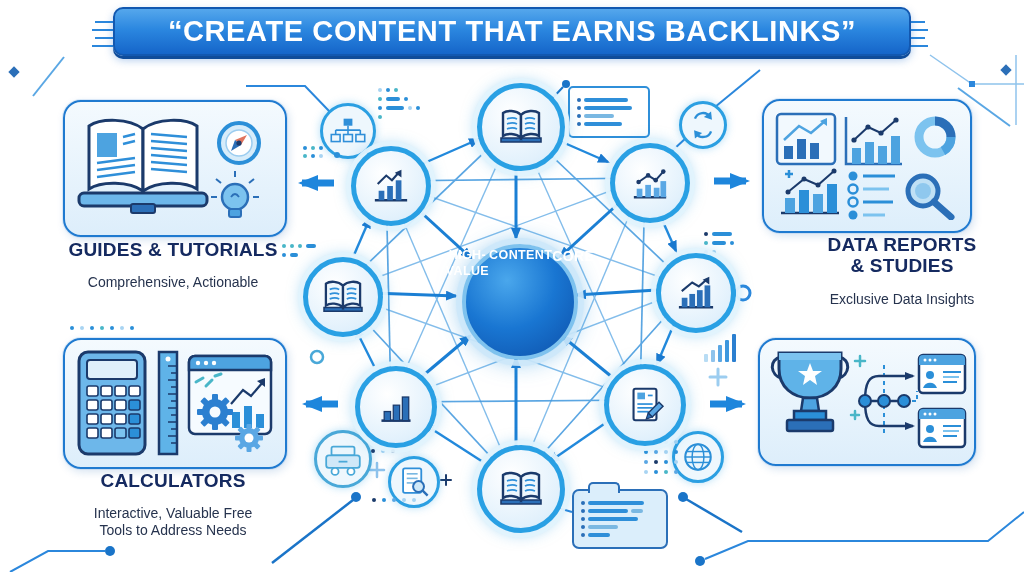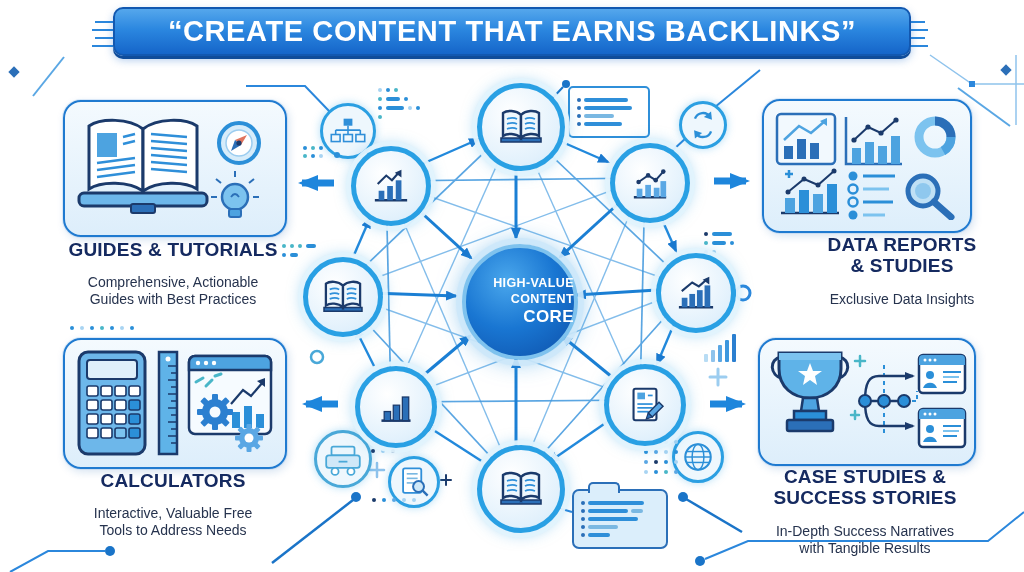--- a/index.html
+++ b/index.html
@@ -38,24 +38,24 @@
 
   
   .node{position:absolute;z-index:3;border:5px solid #29a0e4;border-radius:50%;
     background:radial-gradient(circle at 38% 32%,#ffffff 0%,#e2f1fc 70%,#cfe8fa 100%);
     box-shadow:0 0 0 5px rgba(226,243,253,.95),0 0 16px rgba(41,160,228,.55);
     display:flex;align-items:center;justify-content:center;}
   .core{position:absolute;left:462px;top:244px;width:108px;height:108px;z-index:4;border-radius:50%;
     background:radial-gradient(circle at 38% 30%,#4aa7ec 0%,#1976d2 48%,#0d4fa8 100%);
     border:4px solid #7ec2ee;
     box-shadow:0 0 0 6px rgba(205,232,250,.9),0 0 24px rgba(41,150,225,.65);
-    display:flex;flex-direction:column;align-items:flex-end;justify-content:center;}
+    display:flex;flex-direction:row;align-items:flex-start;justify-content:center;}
   .core span{color:#fff;text-align:center;letter-spacing:.4px;}
   .core .c1,.core .c2{font-size:12.5px;font-weight:700;line-height:1.25;}
-  .core .c3{font-size:17px;font-weight:800;line-height:1.2;}
+  .core .c3{font-size:14px;font-weight:800;line-height:1.2;}
 
   
   .circ{position:absolute;z-index:2;border-radius:50%;border:3px solid #2b9fe2;
     background:#eef7fd;box-shadow:0 0 8px rgba(41,160,228,.35);
     display:flex;align-items:center;justify-content:center;}
   .card{position:absolute;z-index:2;background:#ffffff;border:2px solid #2f8fd9;border-radius:5px;
     padding:6px 7px;}
   .folder{position:absolute;z-index:2;background:#dbeefb;border:2.5px solid #2b6fb8;border-radius:7px;
     padding:6px 7px;}
   .folder::before{content:"";position:absolute;left:14px;top:-9px;width:28px;height:9px;
@@ -243,21 +243,20 @@
         <path d="M154,84 q4,-6 8,0" fill="none" stroke="#2b6fb8" stroke-width="1.8"></path>
         <rect x="152" y="96" width="12" height="8" rx="2" fill="#4da3e0" stroke="#2b6fb8" stroke-width="2"></rect>
       </g>
     </svg>
   </div>
   <div class="caption tl">
     <div class="cap-title-line">GUIDES &amp; TUTORIALS</div>
 
     <div class="cap-sub">
       <div class="cap-sub-line">Comprehensive, Actionable</div>
-      <div class="cap-sub-line">Guides with Best Practices</div>
     </div>
   </div>
 
   <div class="panel tr">
     <svg width="184" height="108" viewBox="0 0 184 108">
       <g>
         <rect x="2" y="2" width="58" height="50" rx="4" fill="#f2f9fe" stroke="#2b6fb8" stroke-width="2.5"></rect>
         <rect x="9" y="34" width="9" height="13" fill="#2b6fb8"></rect>
         <rect x="22" y="27" width="9" height="20" fill="#2b6fb8"></rect>
         <rect x="35" y="31" width="9" height="16" fill="#2b6fb8"></rect>
@@ -464,28 +463,20 @@
           <circle cx="163" cy="65" r="1.5" fill="#ffffff"></circle>
           <circle cx="168" cy="65" r="1.5" fill="#ffffff"></circle>
         <circle cx="163" cy="80" r="4" fill="#2b8fd8"></circle>
         <path d="M156,93 c2,-7 12,-7 14,0 Z" fill="#2b8fd8"></path>
         <line x1="176" y1="77" x2="194" y2="77" stroke="#2b8fd8" stroke-width="2"></line>
         <line x1="176" y1="82" x2="192" y2="82" stroke="#7cc3ef" stroke-width="2"></line>
         <line x1="176" y1="87" x2="190" y2="87" stroke="#2b8fd8" stroke-width="2"></line>
       </g>
     </svg>
   </div>
-  <div class="caption br">
-    <div class="cap-title-line">CASE STUDIES &amp;</div>
-    <div class="cap-title-line">SUCCESS STORIES</div>
-    <div class="cap-sub">
-      <div class="cap-sub-line">In-Depth Success Narratives</div>
-      <div class="cap-sub-line">with Tangible Results</div>
-    </div>
-  </div>
 
   <div class="node" style="left:477px;top:83px;width:78px;height:78px;">
     <svg width="44" height="40" viewBox="0 0 44 40">
       <path d="M2,31 L42,31 L42,35 L2,35 Z" fill="#2b6fb8" stroke="#1b3a6b" stroke-width="1.6"></path>
       <path d="M22,8 C17,3 8,3 4,6 L4,29 C8,26 17,26 22,31 Z" fill="#eef7fd" stroke="#1b3a6b" stroke-width="2.4"></path>
       <path d="M22,8 C27,3 36,3 40,6 L40,29 C36,26 27,26 22,31 Z" fill="#eef7fd" stroke="#1b3a6b" stroke-width="2.4"></path>
       <path d="M8,12 C12,10.5 15,10.5 18,12 M8,17 C12,15.5 15,15.5 18,17 M8,22 C12,20.5 15,20.5 18,22" stroke="#2f8fd9" stroke-width="1.8" fill="none"></path>
       <path d="M26,12 C29,10.5 32,10.5 36,12 M26,17 C29,15.5 32,15.5 36,17 M26,22 C29,20.5 32,20.5 36,22" stroke="#2f8fd9" stroke-width="1.8" fill="none"></path>
     </svg>
   </div>

